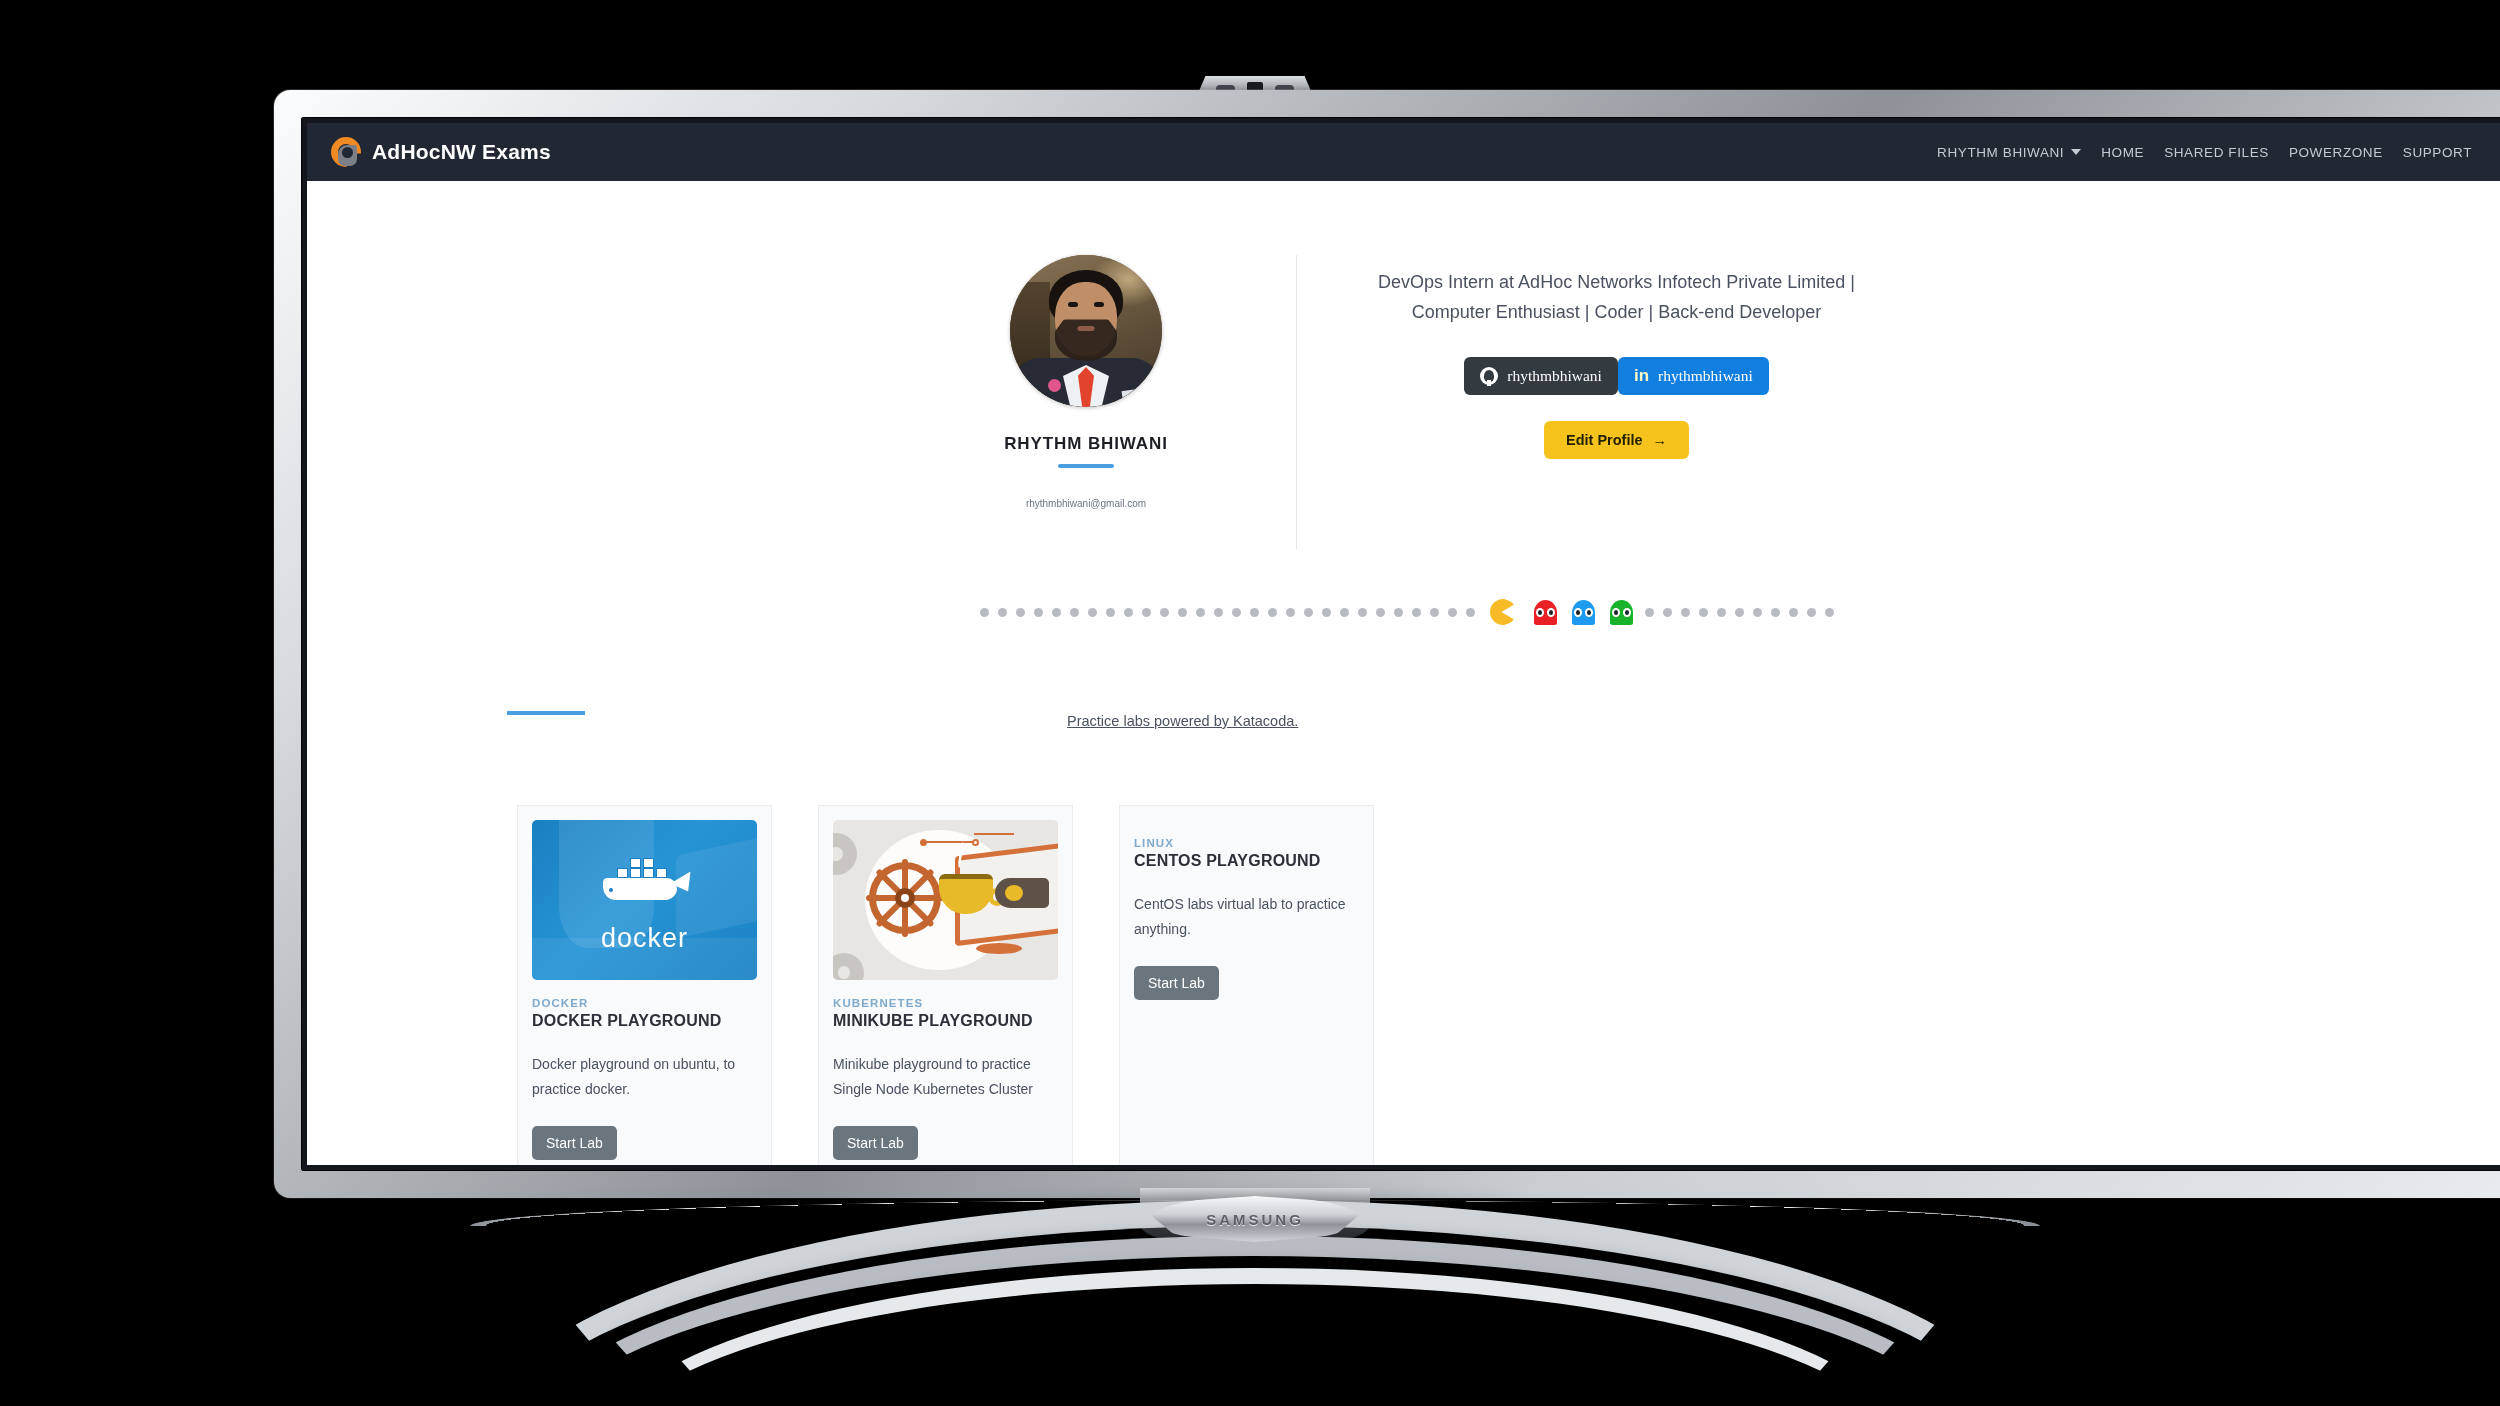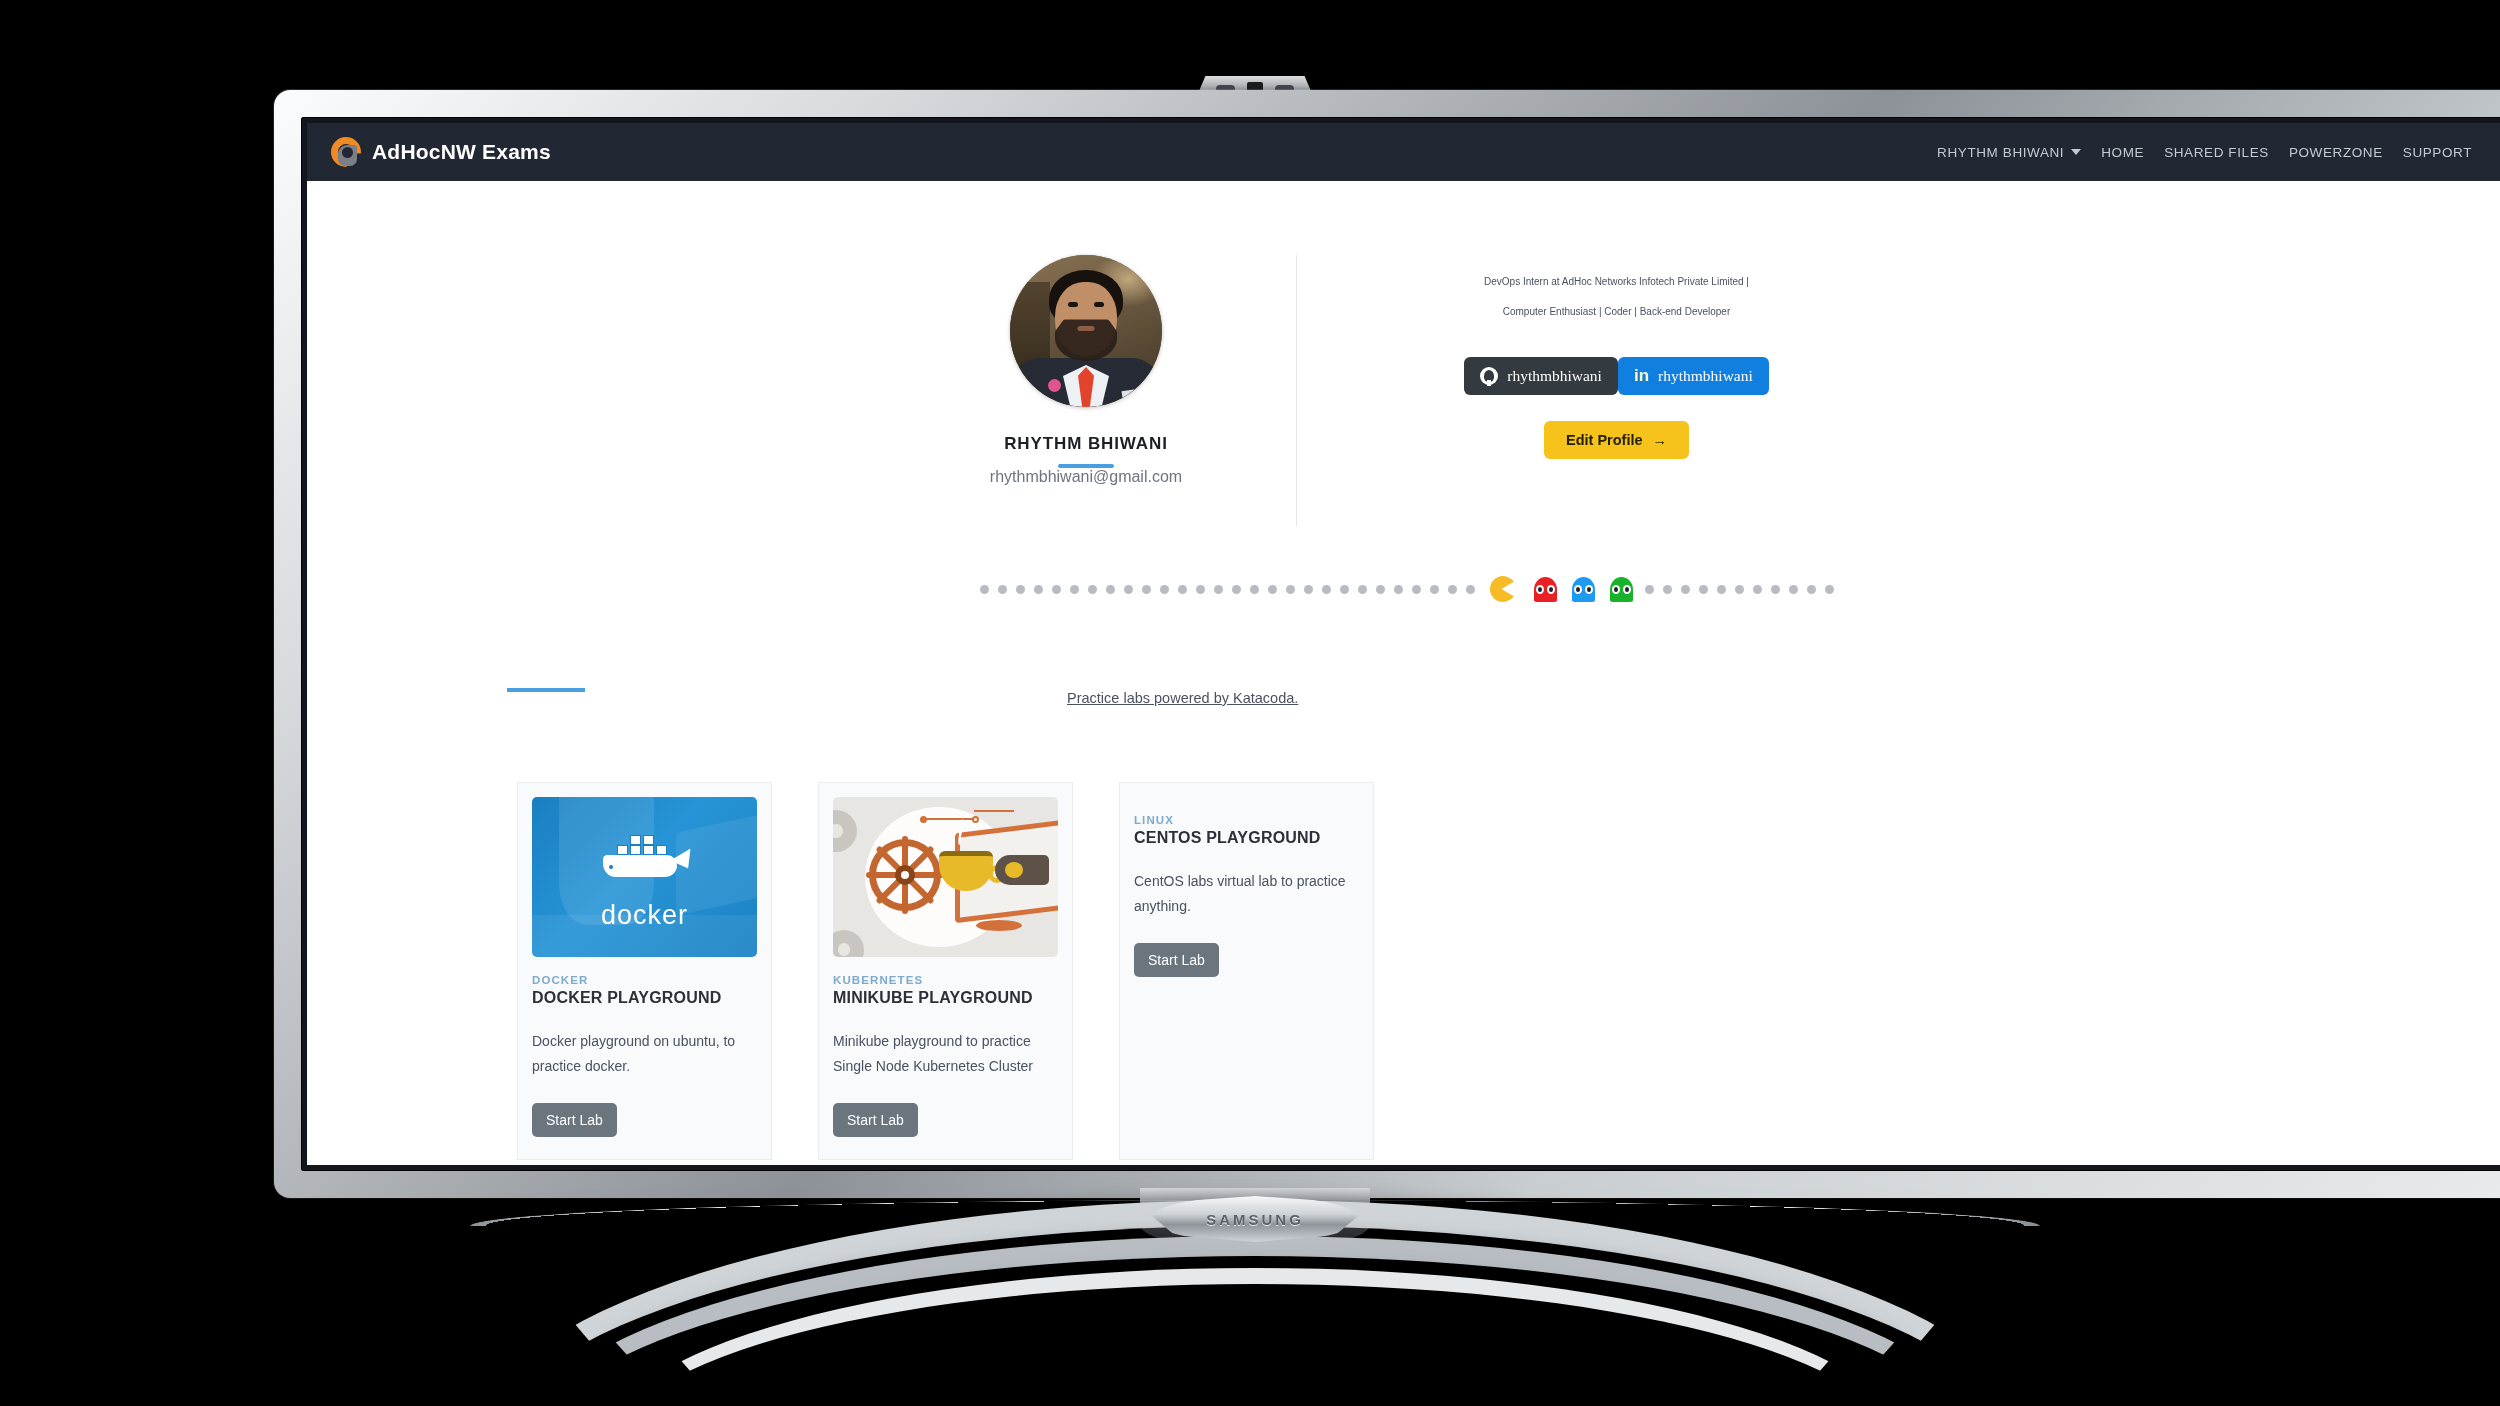--- a/index.html
+++ b/index.html
@@ -174,27 +174,27 @@
   .avatar .flower { position: absolute; left: 25%; bottom: 10%; width: 13px; height: 13px;
     background: #e0558c; border-radius: 50%; }
   .avatar .pocket { position: absolute; right: 16%; bottom: 6%; width: 16px; height: 8px;
     background: #dfe3e8; transform: rotate(-8deg); }
 
   .profile-name {
     margin-top: 27px; font-size: 17px; font-weight: bold;
     letter-spacing: .9px; color: #1c1f24;
   }
   .name-underline { margin-top: 10px; width: 56px; height: 4px; background: #4a9fe0; border-radius: 2px; }
-  .profile-email { font-size: 16px; color: #6c7480; }
+  .profile-email { margin-top: 30px; font-size: 10px; color: #6c7480; }
 
   .profile-right {
     width: 640px; display: flex; flex-direction: column; align-items: center;
     padding-top: 12px;
   }
-  .bio { text-align: center; font-size: 10px; line-height: 30px; color: #4a5160; max-width: 560px; }
+  .bio { text-align: center; font-size: 18px; line-height: 30px; color: #4a5160; max-width: 560px; }
   .social-row { display: flex; margin-top: 30px; }
   .social-btn {
     display: flex; align-items: center; gap: 9px;
     padding: 9px 16px; border-radius: 6px; cursor: pointer;
     font-family: "Liberation Serif", serif; font-size: 15.5px; color: #fff;
   }
   .social-btn.github { background: #333a40; }
   .social-btn.linkedin { background: #117fe0; }
   .gh-icon { width: 18px; height: 18px; background: #fff; border-radius: 50%; position: relative; }
   .gh-icon::after { content: ""; position: absolute; left: 4px; top: 3px; width: 10px; height: 12px;

